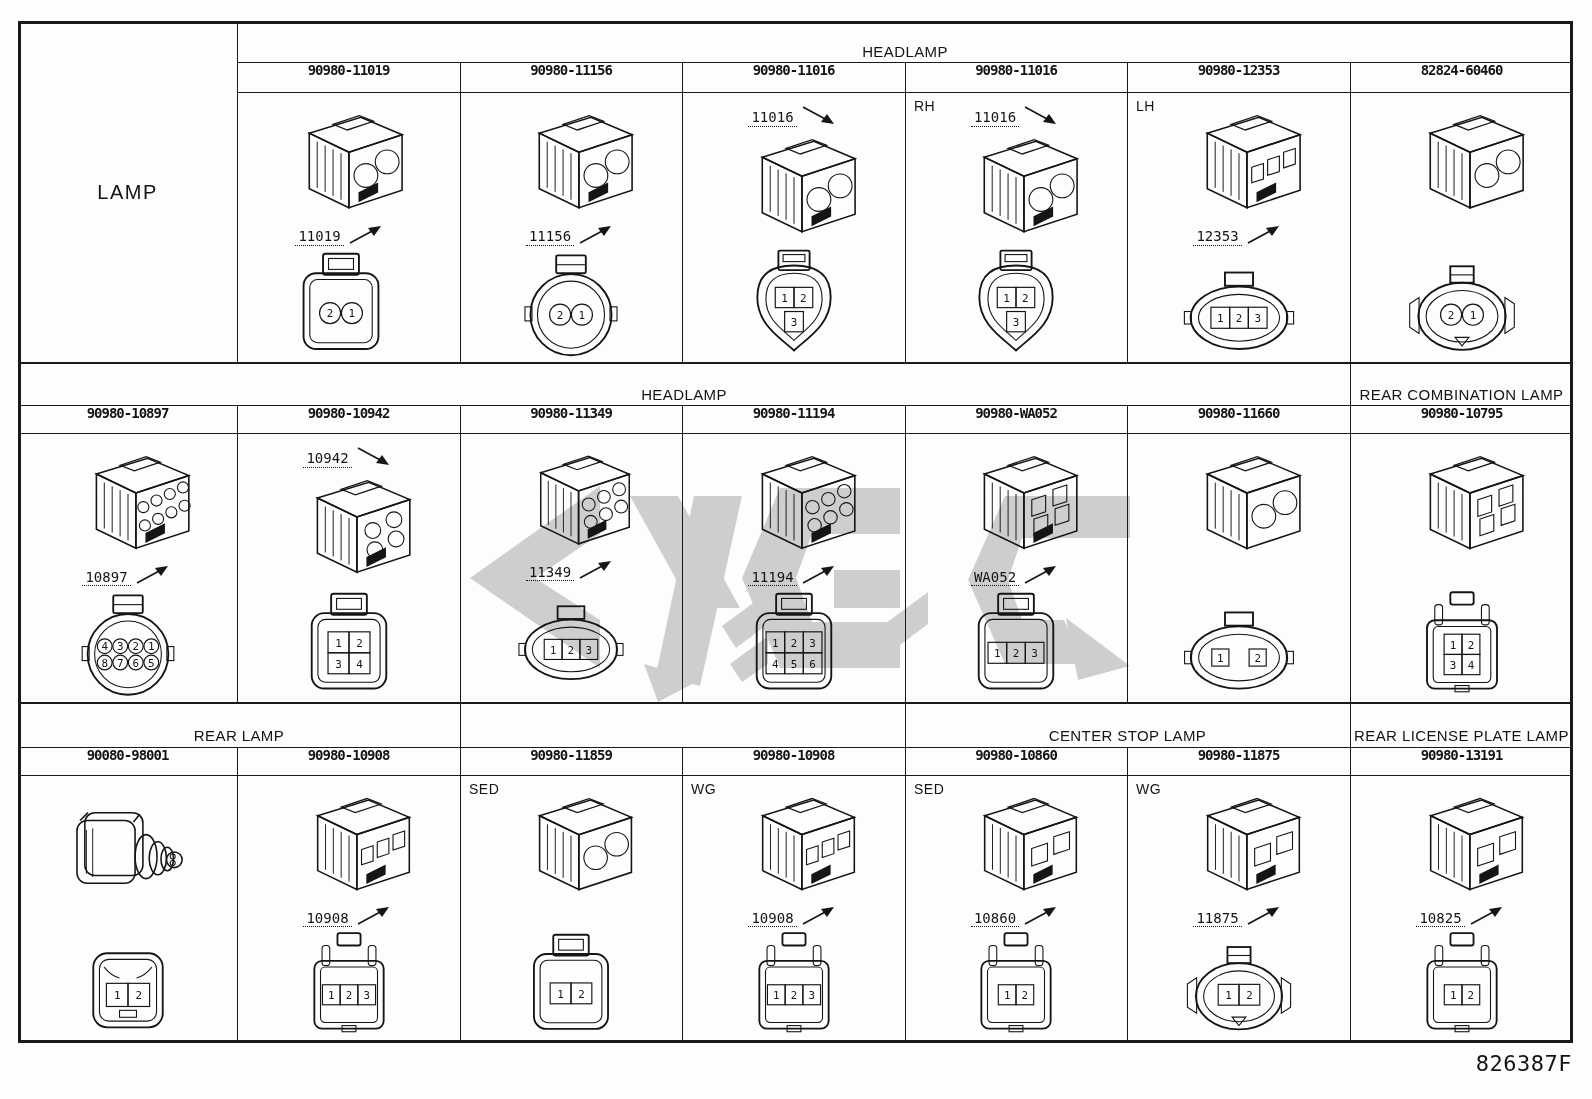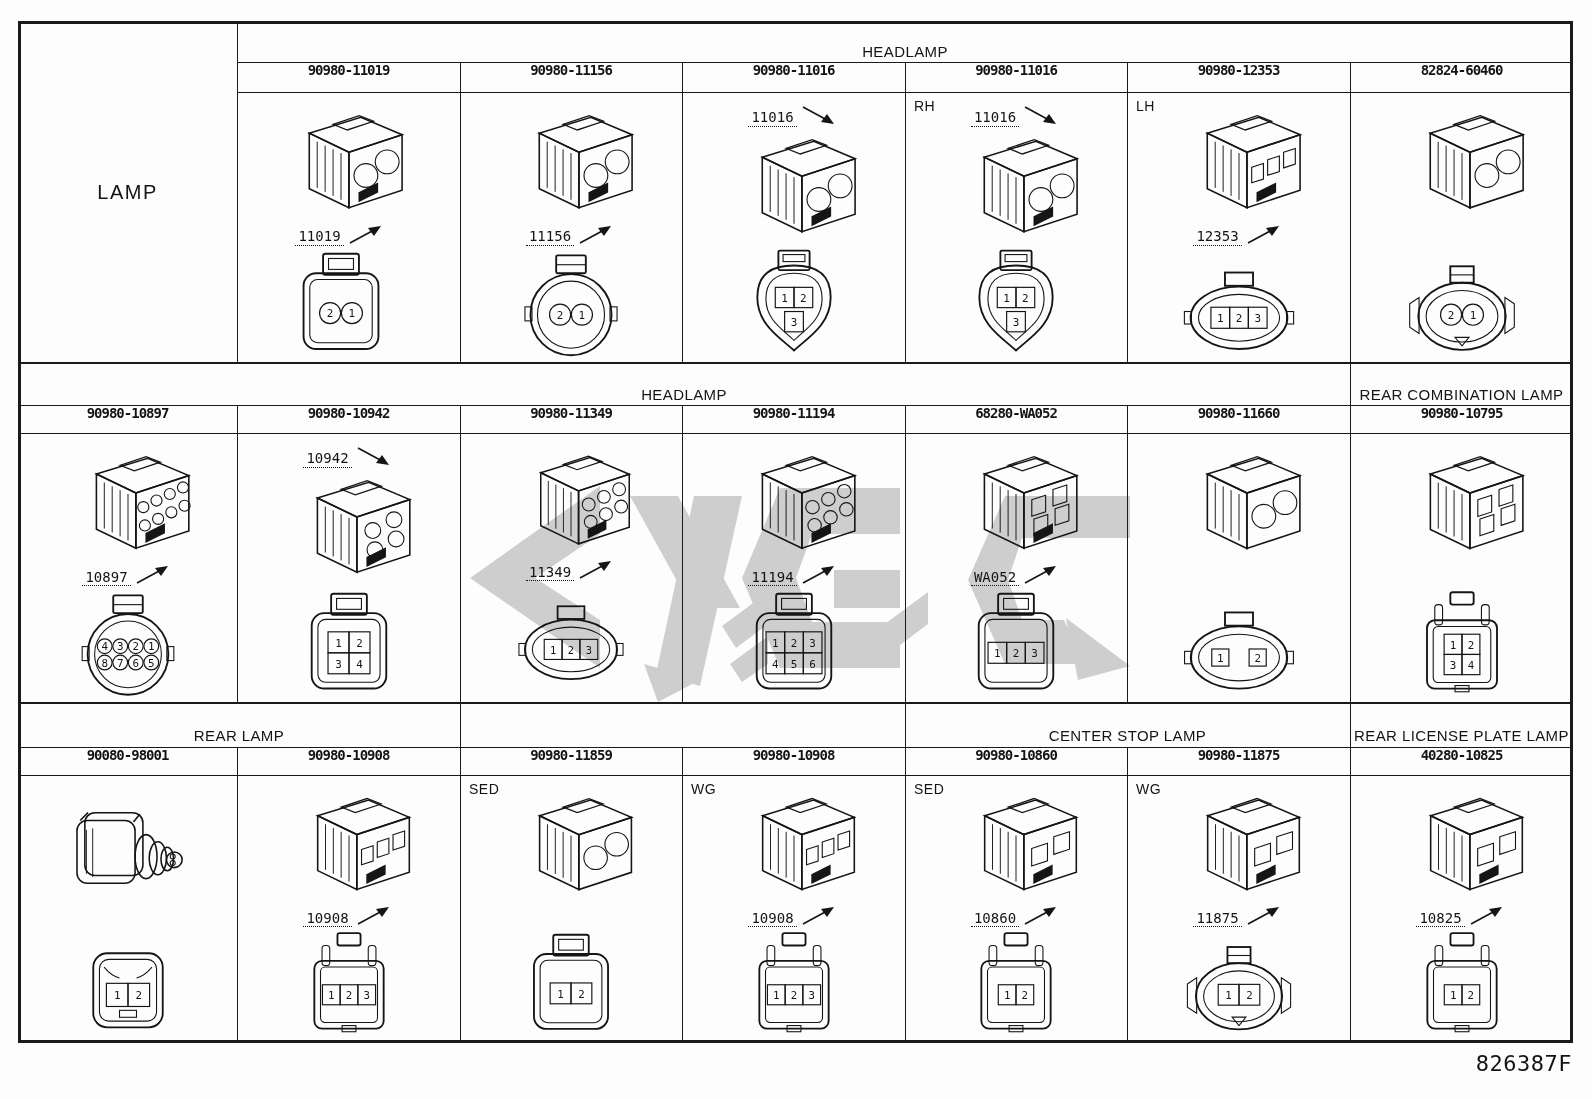--- a/index.html
+++ b/index.html
@@ -492,21 +492,21 @@
           <text x="99" y="73.5" text-anchor="middle" dominant-baseline="central" font-size="14" font-family="DejaVu Sans Mono, monospace" fill="#151515">3</text>
           <rect x="39" y="86" width="24" height="27" fill="none" stroke="#151515" stroke-width="1.5"></rect>
           <text x="51" y="100.5" text-anchor="middle" dominant-baseline="central" font-size="14" font-family="DejaVu Sans Mono, monospace" fill="#151515">4</text>
           <rect x="63" y="86" width="24" height="27" fill="none" stroke="#151515" stroke-width="1.5"></rect>
           <text x="75" y="100.5" text-anchor="middle" dominant-baseline="central" font-size="14" font-family="DejaVu Sans Mono, monospace" fill="#151515">5</text>
           <rect x="87" y="86" width="24" height="27" fill="none" stroke="#151515" stroke-width="1.5"></rect>
           <text x="99" y="100.5" text-anchor="middle" dominant-baseline="central" font-size="14" font-family="DejaVu Sans Mono, monospace" fill="#151515">6</text>
         </svg>
       </div>
       <div class="part" style="left:905px;top:405px;width:222px;height:28px">
-           <span>68280-WA052</span>
+           <span>90980-WA052</span>
       </div>
       <div class="cell" style="left:905px;top:433px;width:222px;height:270px">
         <svg width="170" height="120" viewBox="0 0 190 150">
     <g fill="none" stroke="#151515" stroke-width="2">
       <polygon points="55,38 120,18 172,40 105,62"></polygon>
       <polygon points="55,38 105,62 105,132 55,108"></polygon>
       <polygon points="105,62 172,40 172,110 105,132"></polygon>
       <polygon points="85,27 118,16 136,23 103,34" stroke-width="1.6"></polygon>
       <line x1="65" y1="48.8" x2="65" y2="107" stroke-width="1.2"></line>
       <line x1="75" y1="53.6" x2="75" y2="112" stroke-width="1.2"></line>
@@ -854,21 +854,21 @@
           <polygon points="8,74 20,66 20,112 8,104" fill="none" stroke="#151515" stroke-width="1.4"></polygon>
           <polygon points="142,74 130,66 130,112 142,104" fill="none" stroke="#151515" stroke-width="1.4"></polygon>
           <polygon points="66,117 84,117 75,128" fill="none" stroke="#151515" stroke-width="1.4"></polygon>
           <rect x="48" y="74.5" width="27" height="27" fill="none" stroke="#151515" stroke-width="1.5"></rect>
           <text x="61.5" y="89" text-anchor="middle" dominant-baseline="central" font-size="14" font-family="DejaVu Sans Mono, monospace" fill="#151515">1</text>
           <rect x="75" y="74.5" width="27" height="27" fill="none" stroke="#151515" stroke-width="1.5"></rect>
           <text x="88.5" y="89" text-anchor="middle" dominant-baseline="central" font-size="14" font-family="DejaVu Sans Mono, monospace" fill="#151515">2</text>
         </svg>
       </div>
       <div class="part" style="left:1350px;top:747px;width:223px;height:28px">
-           <span>40280-10825</span>
+           <span>90980-13191</span>
       </div>
       <div class="cell" style="left:1350px;top:775px;width:223px;height:268px">
         <svg width="170" height="120" viewBox="0 0 190 150">
     <g fill="none" stroke="#151515" stroke-width="2">
       <polygon points="55,38 120,18 172,40 105,62"></polygon>
       <polygon points="55,38 105,62 105,132 55,108"></polygon>
       <polygon points="105,62 172,40 172,110 105,132"></polygon>
       <polygon points="85,27 118,16 136,23 103,34" stroke-width="1.6"></polygon>
       <line x1="65" y1="48.8" x2="65" y2="107" stroke-width="1.2"></line>
       <line x1="75" y1="53.6" x2="75" y2="112" stroke-width="1.2"></line>

